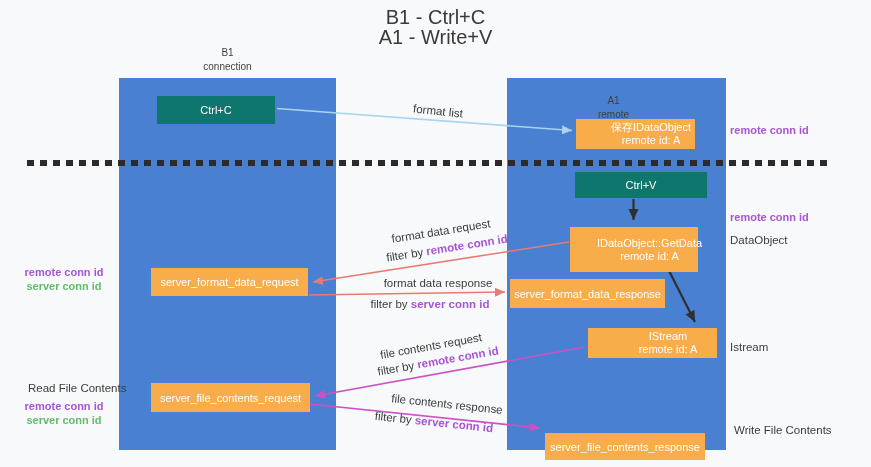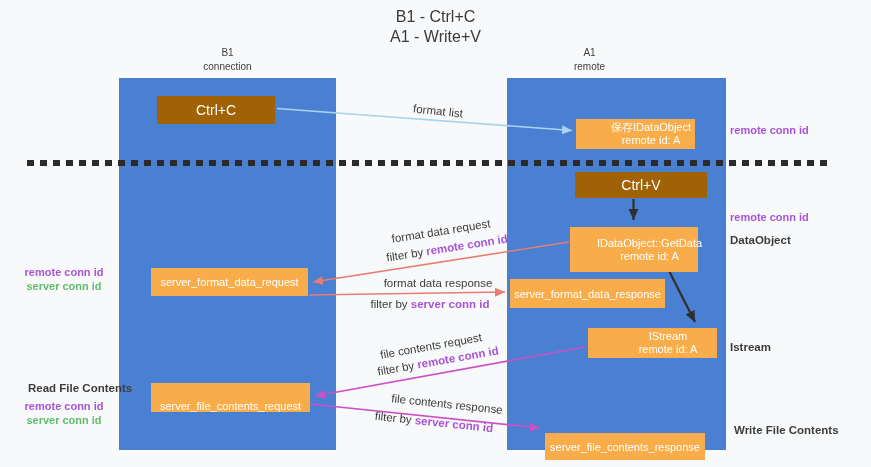--- a/index.html
+++ b/index.html
@@ -1,48 +1,48 @@
 <!DOCTYPE html>
 <html><head>
 <meta charset="utf-8">
 <style>
   * { margin:0; padding:0; box-sizing:border-box; }
   body { font-family:"Liberation Sans", sans-serif; background:#f8f9fa; }
   .canvas { position:relative; width:871px; height:467px; background:#f8f9fa; overflow:hidden; }
 
   .title-block { position:absolute; left:0; top:7px; width:871px; text-align:center; z-index:5;
-    font-size:16px; line-height:20px; color:#3a3a3a; }
+    font-size:20px; line-height:20px; color:#3a3a3a; }
   .col-header { position:absolute; top:46px; text-align:center; font-size:10px; line-height:14px;
     color:#3f3f3f; z-index:5; }
   .col-header.left { left:119px; width:217px; }
-  .col-header.right { left:480px; width:219px; }
+  .col-header.right { left:504px; width:219px;margin-top:48px; }
 
   .lane { position:absolute; top:78px; height:372px; background:#4a80d2; z-index:1; }
   .lane.left { left:119px; width:217px; }
   .lane.right { left:507px; width:219px; }
 
   .dash-line { position:absolute; left:27px; top:160px; width:806px; height:6px; z-index:2;
     background:repeating-linear-gradient(90deg,#2b2b2b 0 7px,transparent 7px 13px); }
 
   svg.arrows { position:absolute; left:0; top:0; z-index:3; pointer-events:none; }
 
   .node { position:absolute; z-index:4; display:flex; flex-direction:column; align-items:center;
     justify-content:center; color:#ffffff; text-align:center; }
-  .node.green { background:#a16207; font-size:14px; }
+  .node.green { background:#0f766e; font-size:11px; }
   .node.orange { background:#f9ad4a; font-size:11px; }
   .node .l2 { display:block; }
   .two-line { font-size:10.5px; line-height:13px;padding-left:31px; }
 
   .mlabel { position:absolute; z-index:5; white-space:nowrap; font-size:11.5px; color:#3c3c3c;
     transform:translate(-50%,-50%) rotate(var(--r,0deg)); }
   .purple { color:#a855d4; font-weight:bold; }
   .greentxt { color:#62bd6b; font-weight:bold; }
 
   .side-label { position:absolute; z-index:5; white-space:nowrap; font-size:11px; }
-  .side-label.plain { color:#3c3c3c; font-size:11.5px; font-weight:bold; }
+  .side-label.plain { color:#3c3c3c; font-size:11.5px; font-weight:normal; }
   .side-group { position:absolute; z-index:5; width:112px; text-align:center; font-size:11px;
     line-height:14px; font-weight:bold; }
 </style>
 </head>
 <body>
 
 <div class="canvas">
 
   <div class="title-block">
     <div>B1 - Ctrl+C</div>
@@ -111,21 +111,21 @@
 
   <div class="node orange" style="left:151px; top:268px; width:157px; height:28px;">
     <span>server_format_data_request</span>
   </div>
 
   <div class="node orange two-line" style="left:588px; top:328px; width:129px; height:30px;">
     <span class="l2">IStream</span>
     <span class="l2">remote id: A</span>
   </div>
 
-  <div class="node orange" style="left:151px; top:383px; width:159px; height:29px;justify-content:flex-end;">
+  <div class="node orange" style="left:151px; top:383px; width:159px; height:29px;">
     <span>server_file_contents_request</span>
   </div>
 
   <div class="node orange" style="left:545px; top:433px; width:160px; height:27px;">
     <span>server_file_contents_response</span>
   </div>
 
   <div class="mlabel" style="left:438px; top:111px; --r:6deg;">format list</div>
 
   <div class="mlabel" style="left:441px; top:231px; --r:-9deg;">format data request</div>

